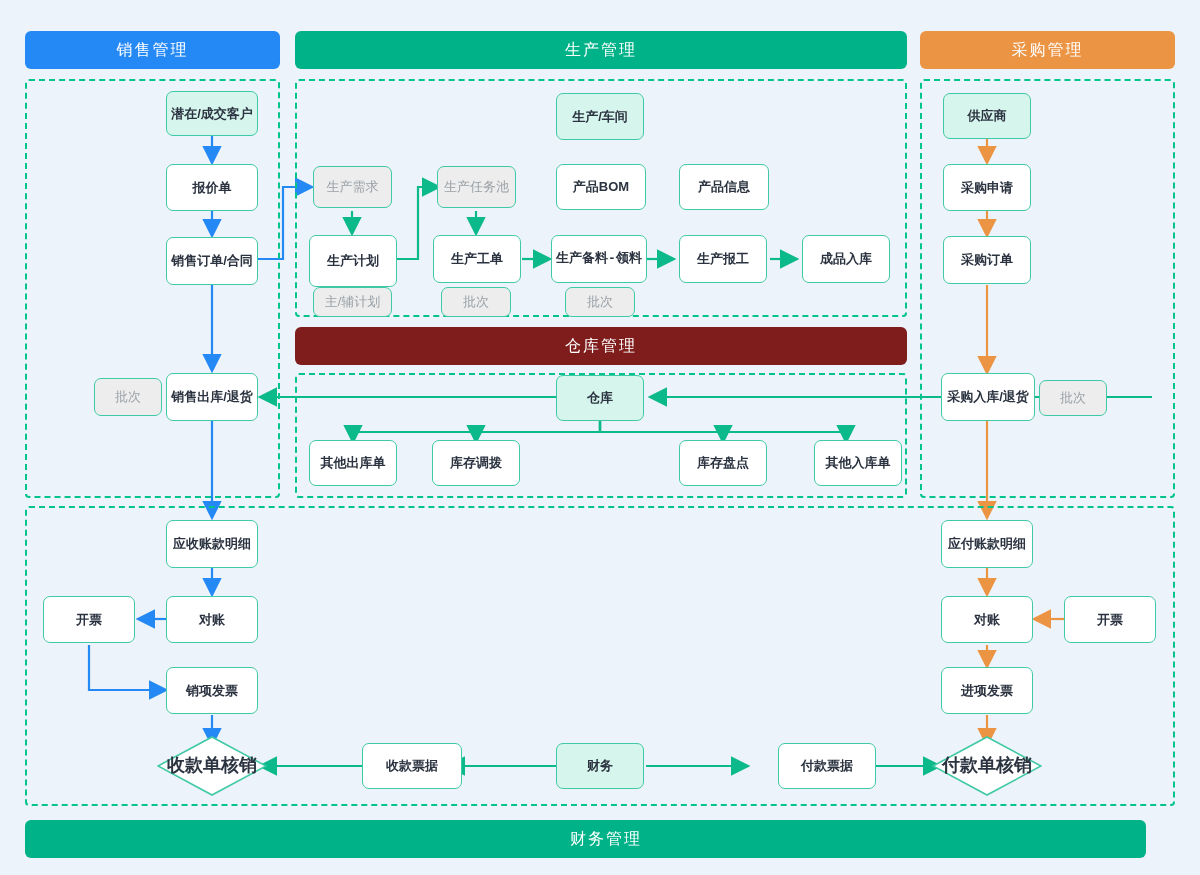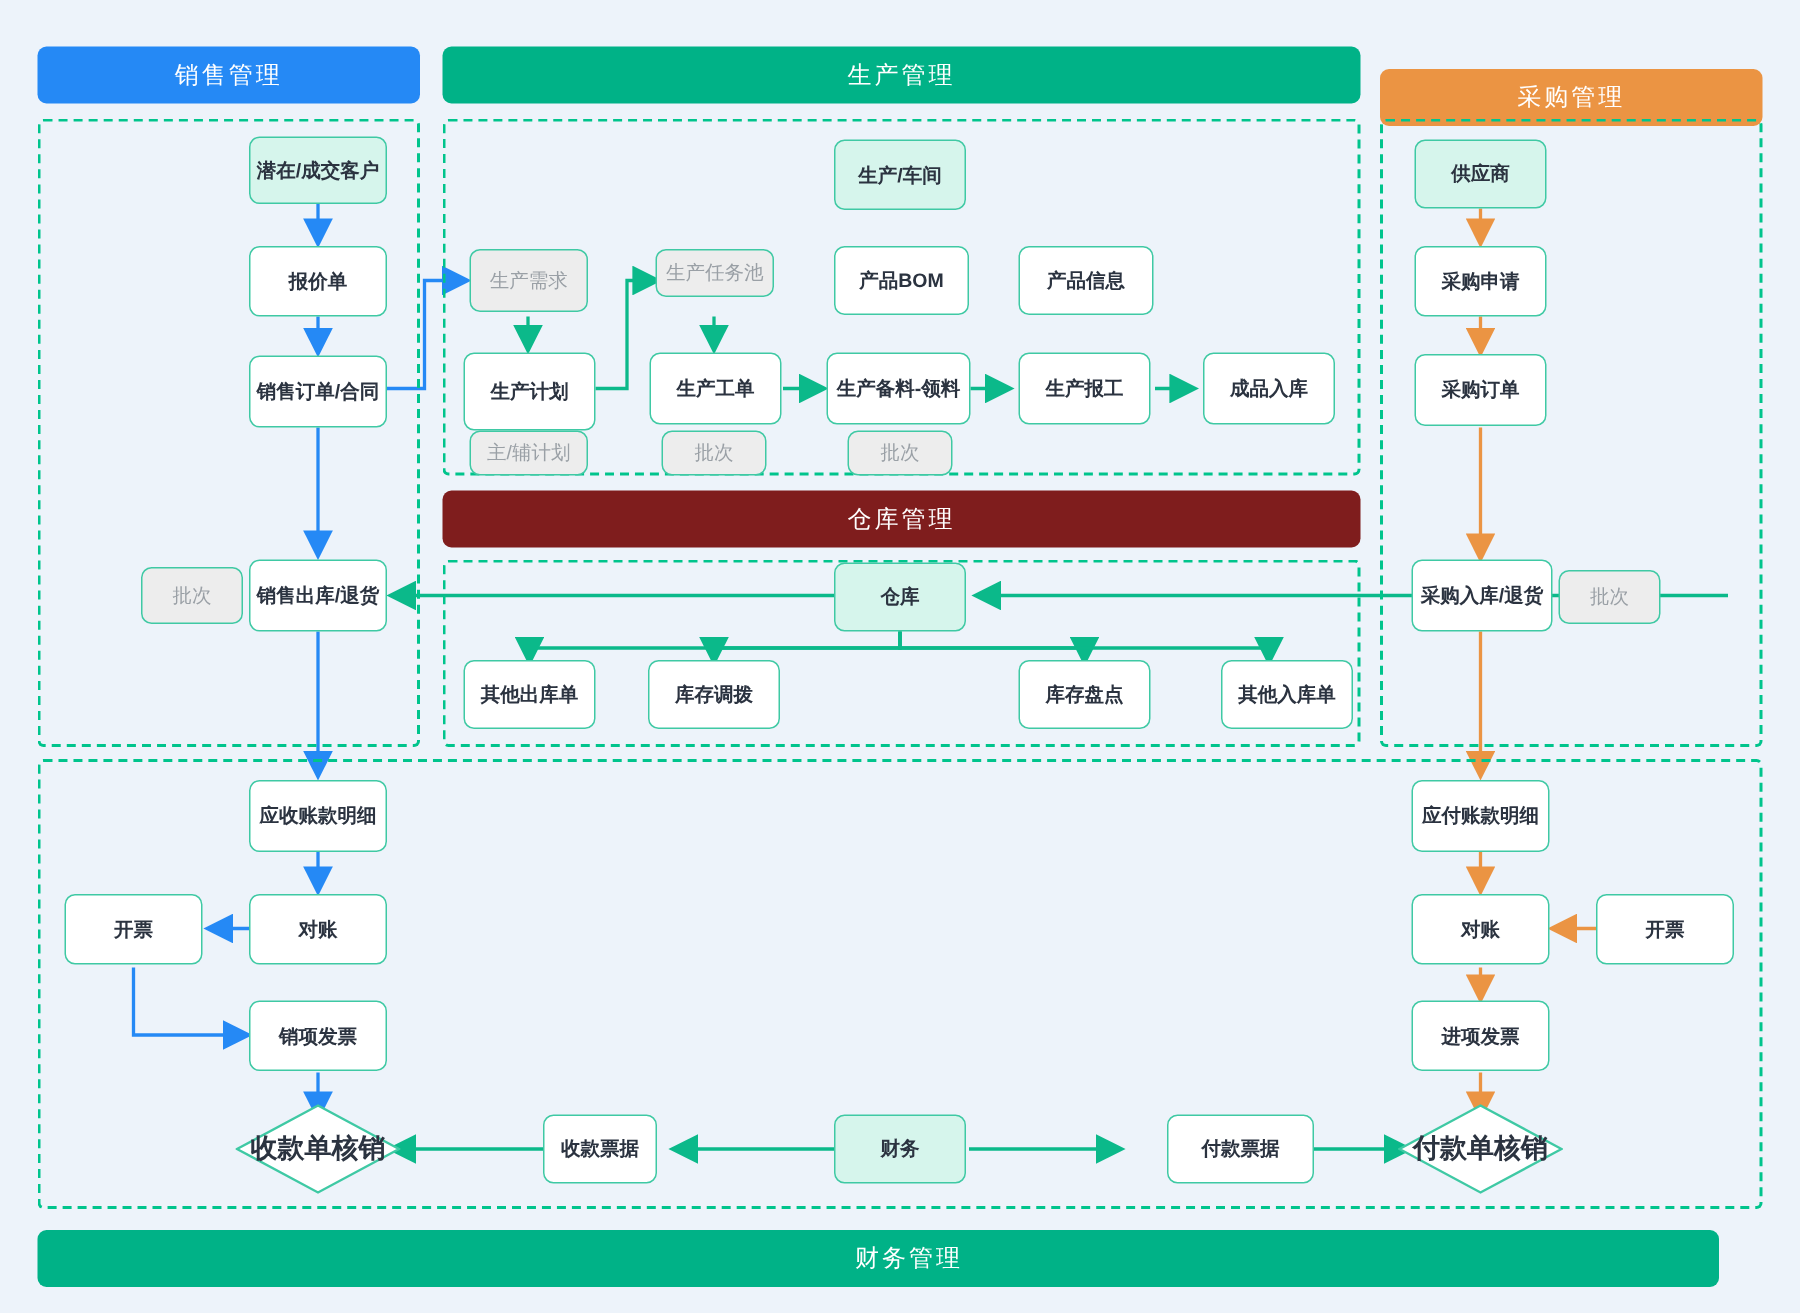--- a/index.html
+++ b/index.html
@@ -131,46 +131,46 @@
 
       <path d="M987,568 L987,593" stroke="#eb9443" marker-end="url(#ao)"></path>
       <path d="M1064,619 L1036,619" stroke="#eb9443" marker-end="url(#ao)"></path>
       <path d="M987,645 L987,665" stroke="#eb9443" marker-end="url(#ao)"></path>
       <path d="M987,715 L987,743" stroke="#eb9443" marker-end="url(#ao)"></path>
     </g>
   </svg>
 
   <div class="bar bar-sales" style="left:25px;top:31px;width:255px;height:38px;">销售管理</div>
   <div class="bar bar-prod" style="left:295px;top:31px;width:612px;height:38px;">生产管理</div>
-  <div class="bar bar-purch" style="left:920px;top:46px;width:255px;height:38px;">采购管理</div>
+  <div class="bar bar-purch" style="left:920px;top:31px;width:255px;height:38px;">采购管理</div>
   <div class="bar bar-wh" style="left:295px;top:327px;width:612px;height:38px;">仓库管理</div>
   <div class="bar bar-fin" style="left:25px;top:820px;width:1121px;height:38px;padding-left:41px;">财务管理</div>
 
   <div class="group" style="left:25px;top:79px;width:255px;height:419px;"></div>
   <div class="group" style="left:295px;top:79px;width:612px;height:238px;"></div>
   <div class="group" style="left:920px;top:79px;width:255px;height:419px;"></div>
   <div class="group" style="left:295px;top:373px;width:612px;height:125px;"></div>
   <div class="group" style="left:25px;top:506px;width:1150px;height:300px;"></div>
 
   <div class="node mint" style="left:166px;top:91px;width:92px;height:45px;">潜在/成交客户</div>
   <div class="node" style="left:166px;top:164px;width:92px;height:47px;">报价单</div>
   <div class="node" style="left:166px;top:237px;width:92px;height:48px;">销售订单/合同</div>
   <div class="node" style="left:166px;top:373px;width:92px;height:48px;">销售出库/退货</div>
   <div class="node gray" style="left:94px;top:378px;width:68px;height:38px;">批次</div>
 
   <div class="node mint" style="left:556px;top:93px;width:88px;height:47px;">生产/车间</div>
 
   <div class="node gray" style="left:313px;top:166px;width:79px;height:42px;">生产需求</div>
-  <div class="node gray" style="left:437px;top:166px;width:79px;height:32px;font-family:Liberation Serif, serif;">生产任务池</div>
+  <div class="node gray" style="left:437px;top:166px;width:79px;height:42px;font-family:Liberation Serif, serif;">生产任务池</div>
   <div class="node" style="left:556px;top:164px;width:90px;height:46px;">产品BOM</div>
   <div class="node" style="left:679px;top:164px;width:90px;height:46px;">产品信息</div>
 
   <div class="node" style="left:309px;top:235px;width:88px;height:52px;">生产计划</div>
   <div class="node" style="left:433px;top:235px;width:88px;height:48px;">生产工单</div>
-  <div class="node" style="left:551px;top:235px;width:96px;height:48px;">生产备料-领料</div>
+  <div class="node" style="left:551px;top:235px;width:96px;height:48px;font-family:Liberation Mono, monospace;">生产备料-领料</div>
   <div class="node" style="left:679px;top:235px;width:88px;height:48px;">生产报工</div>
   <div class="node" style="left:802px;top:235px;width:88px;height:48px;">成品入库</div>
 
   <div class="node gray" style="left:313px;top:287px;width:79px;height:30px;">主/辅计划</div>
   <div class="node gray" style="left:441px;top:287px;width:70px;height:30px;">批次</div>
   <div class="node gray" style="left:565px;top:287px;width:70px;height:30px;">批次</div>
 
   <div class="node mint" style="left:943px;top:93px;width:88px;height:46px;">供应商</div>
   <div class="node" style="left:943px;top:164px;width:88px;height:47px;">采购申请</div>
   <div class="node" style="left:943px;top:236px;width:88px;height:48px;">采购订单</div>
@@ -188,21 +188,21 @@
   <div class="node" style="left:43px;top:596px;width:92px;height:47px;">开票</div>
   <div class="node" style="left:166px;top:667px;width:92px;height:47px;">销项发票</div>
 
   <div class="node diamond" style="left:157px;top:736px;width:110px;height:60px;">
     <svg class="dshape" viewBox="0 0 110 60" preserveAspectRatio="none">
       <polygon points="55,1 109,30 55,59 1,30" fill="#ffffff" stroke="#3fc9a4" stroke-width="1.6"></polygon>
     </svg>
     <span class="dlabel">收款单核销</span>
   </div>
 
-  <div class="node" style="left:362px;top:743px;width:76px;height:46px;">收款票据</div>
+  <div class="node" style="left:362px;top:743px;width:100px;height:46px;">收款票据</div>
   <div class="node mint" style="left:556px;top:743px;width:88px;height:46px;">财务</div>
   <div class="node" style="left:778px;top:743px;width:98px;height:46px;">付款票据</div>
 
   <div class="node diamond" style="left:932px;top:736px;width:110px;height:60px;">
     <svg class="dshape" viewBox="0 0 110 60" preserveAspectRatio="none">
       <polygon points="55,1 109,30 55,59 1,30" fill="#ffffff" stroke="#3fc9a4" stroke-width="1.6"></polygon>
     </svg>
     <span class="dlabel">付款单核销</span>
   </div>
 

